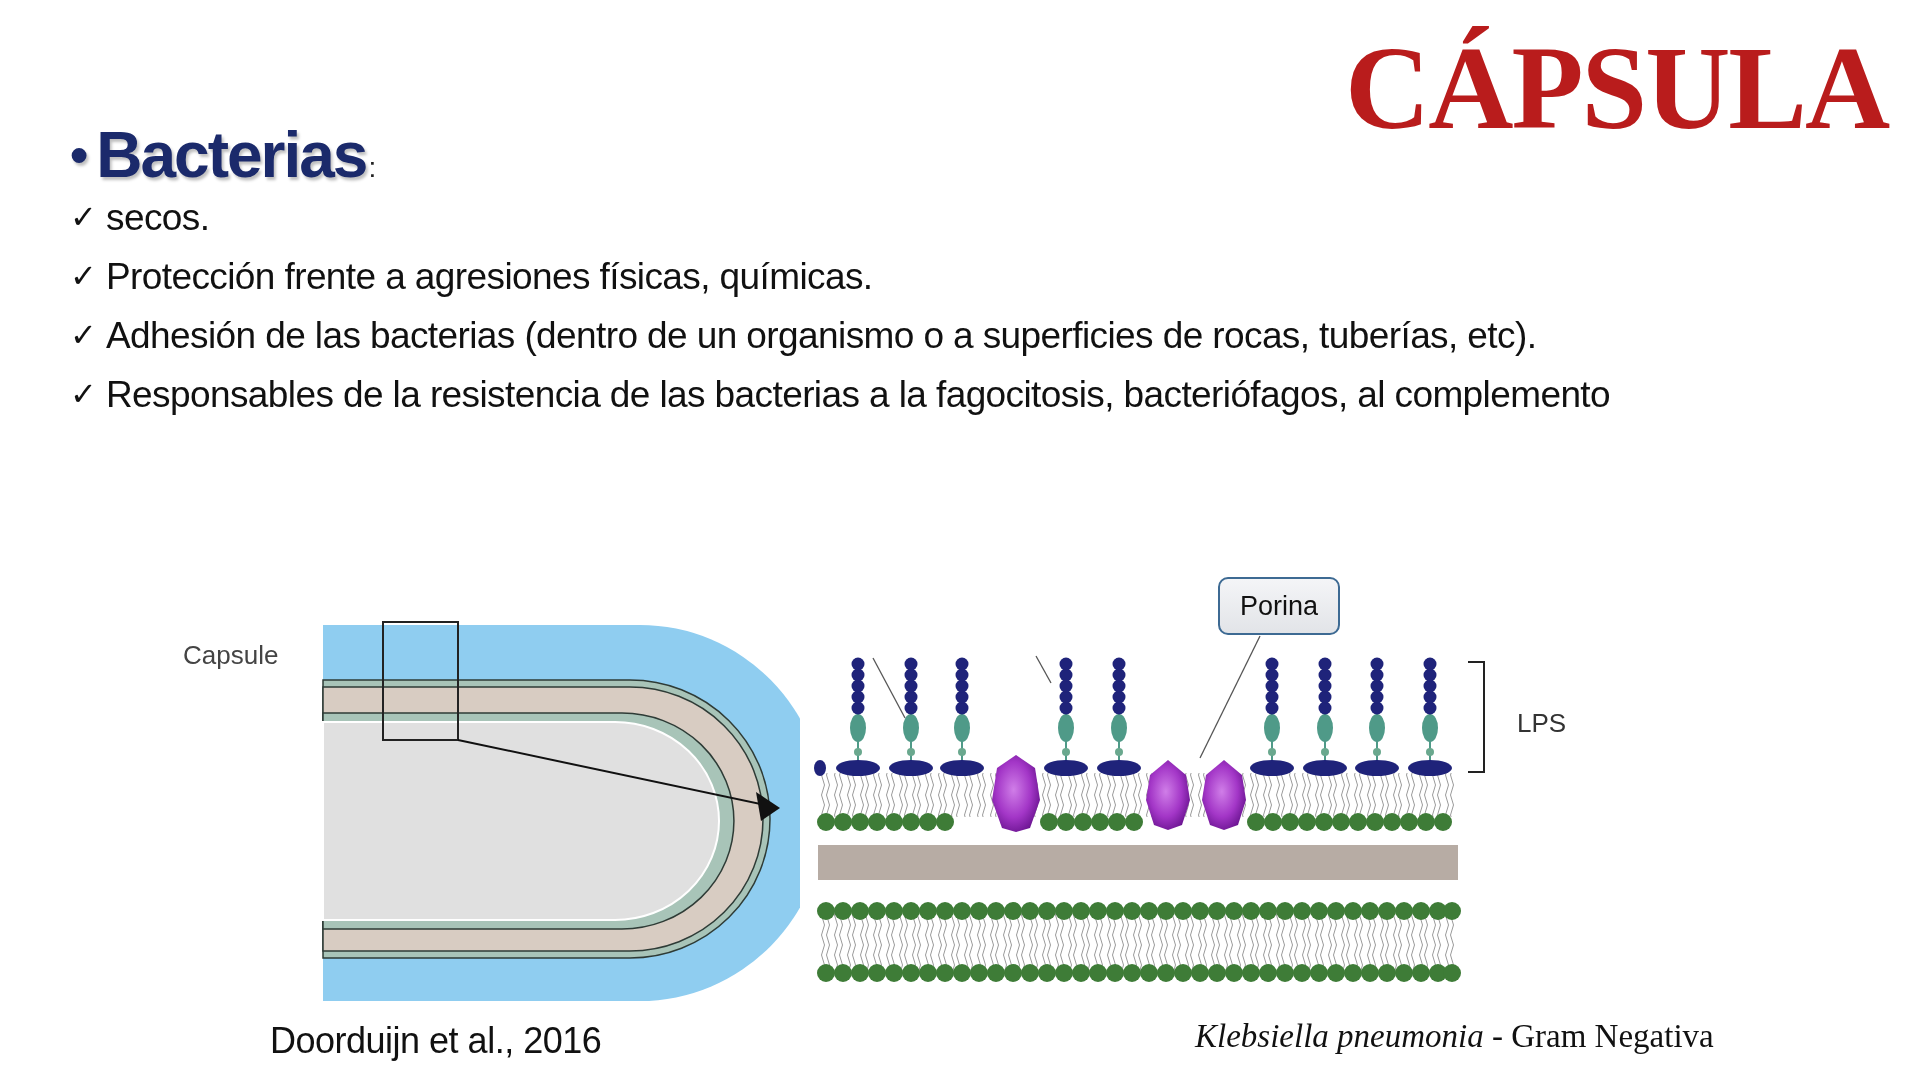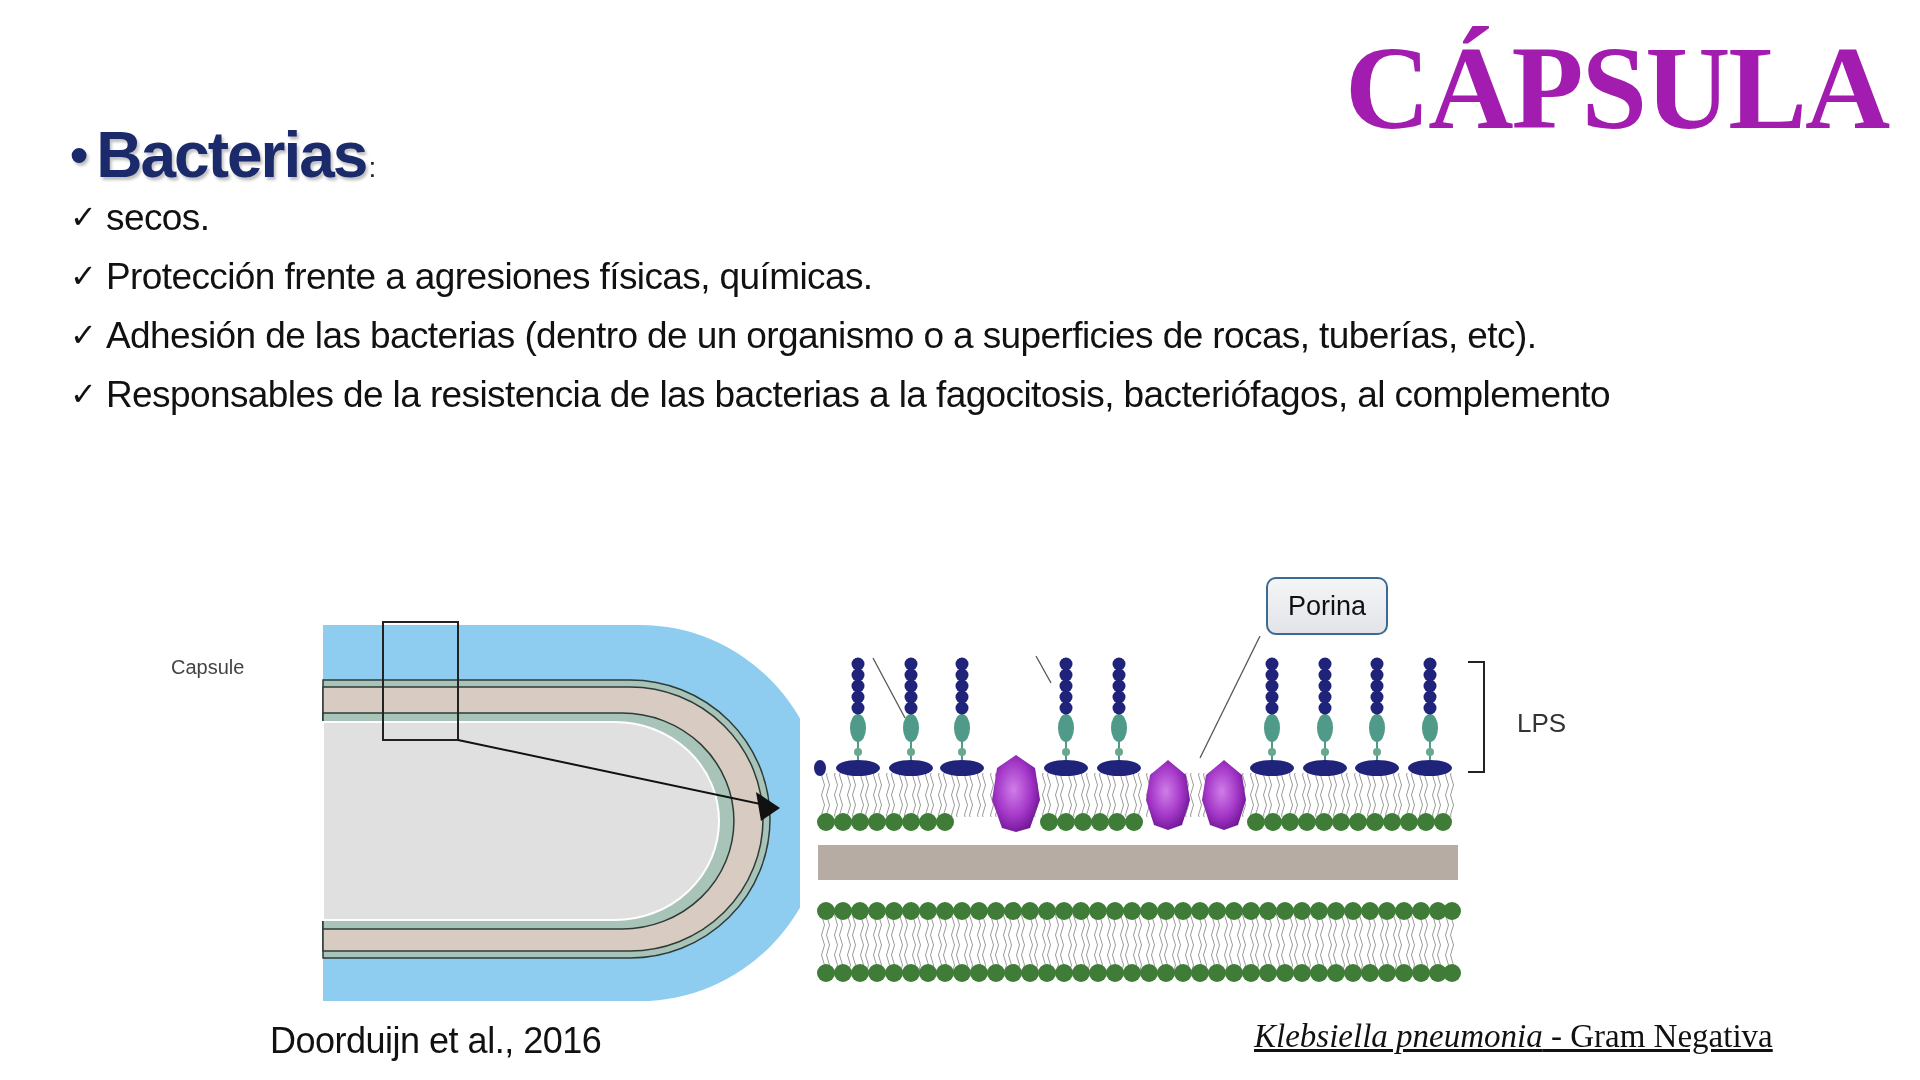--- a/index.html
+++ b/index.html
@@ -1,30 +1,30 @@
 <!DOCTYPE html>
 <html><head>
 <meta charset="utf-8">
 <style>
   html, body { margin:0; padding:0; background:#ffffff; }
   body { width:1920px; height:1080px; position:relative; overflow:hidden; font-family:"Liberation Sans", sans-serif; }
-  .title { position:absolute; left:1345px; top:30px; font-family:"Liberation Serif", serif; font-weight:bold; font-size:118px; line-height:1; color:#a21caf; letter-spacing:-2px; }
+  .title { position:absolute; left:1345px; top:30px; font-family:"Liberation Serif", serif; font-weight:bold; font-size:118px; line-height:1; color:#b91c1c; letter-spacing:-2px; }
   .heading { position:absolute; left:70px; top:118px; font-family:"Liberation Sans", sans-serif; font-weight:bold; font-size:64px; color:#1b2a6b; letter-spacing:-2px; text-shadow:2px 3px 3px rgba(0,0,0,0.25); white-space:nowrap; }
   .heading .dot { font-size:52px; margin-right:10px; position:relative; top:-4px; }
   .heading .colon { font-size:28px; font-weight:normal; color:#222; text-shadow:none; margin-left:2px; }
   .bullets { position:absolute; left:70px; top:205px; width:1800px; font-family:"Liberation Sans", sans-serif; font-size:37px; color:#111; letter-spacing:-0.6px; }
   .bullet { position:relative; padding-left:36px; line-height:39px; margin-bottom:20px; }
   .bullet .check { position:absolute; left:0; top:0; font-size:32px; }
   .diagram-left { position:absolute; left:160px; top:600px; width:640px; height:410px; }
   .diagram-right { position:absolute; left:810px; top:570px; width:780px; height:430px; }
-  .cap-label { position:absolute; left:171px; top:640px; font-size:20px; color:#444;margin-top:16px; }
+  .cap-label { position:absolute; left:183px; top:640px; font-size:26px; color:#444; }
   .lps-label { position:absolute; left:1517px; top:708px; font-size:26px; color:#333;text-align:center; }
-  .porina-box { position:absolute; left:1218px; top:577px; width:122px; height:58px; border:2px solid #3d6a93; border-radius:10px; background:linear-gradient(#f4f5f7,#e2e4e8); display:flex; align-items:center; justify-content:center; font-size:27px; color:#111; box-sizing:border-box;margin-left:48px; }
+  .porina-box { position:absolute; left:1218px; top:577px; width:122px; height:58px; border:2px solid #3d6a93; border-radius:10px; background:linear-gradient(#f4f5f7,#e2e4e8); display:flex; align-items:center; justify-content:center; font-size:27px; color:#111; box-sizing:border-box; }
   .caption-left { position:absolute; left:226px; top:1020px; font-size:36px; color:#111; letter-spacing:-0.5px;margin-left:44px; }
-  .caption-right { position:absolute; left:1254px; top:1018px; font-family:"Liberation Serif", serif; font-size:33px; color:#111;text-decoration:underline; }
+  .caption-right { position:absolute; left:1195px; top:1018px; font-family:"Liberation Serif", serif; font-size:33px; color:#111; }
   .caption-right i { font-style:italic; }
 </style>
 </head>
 <body>
 
 <div class="title">CÁPSULA</div>
 
 <div class="heading">
   <span class="dot">•</span><span>Bacterias</span><span class="colon">:</span>
 </div>

